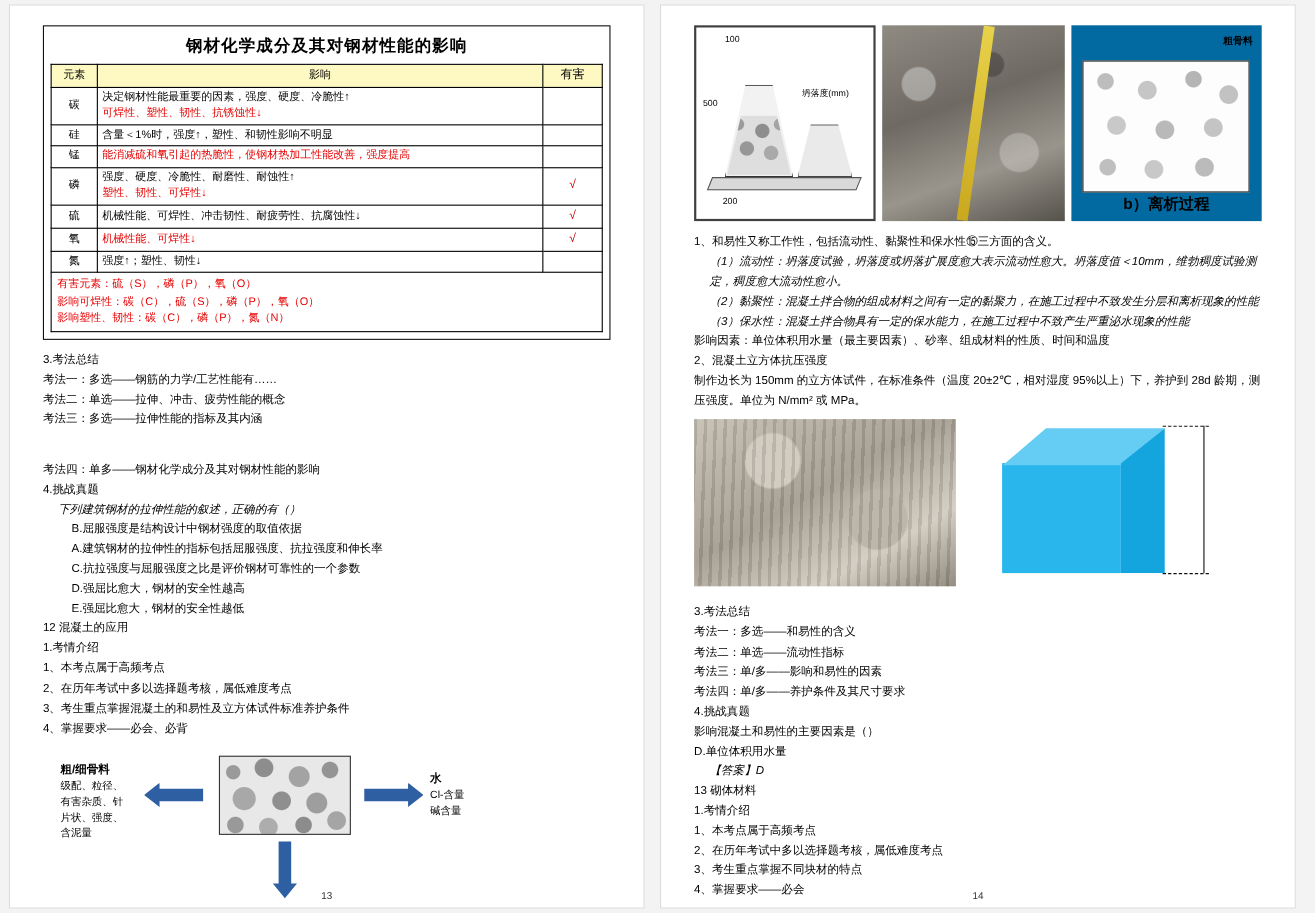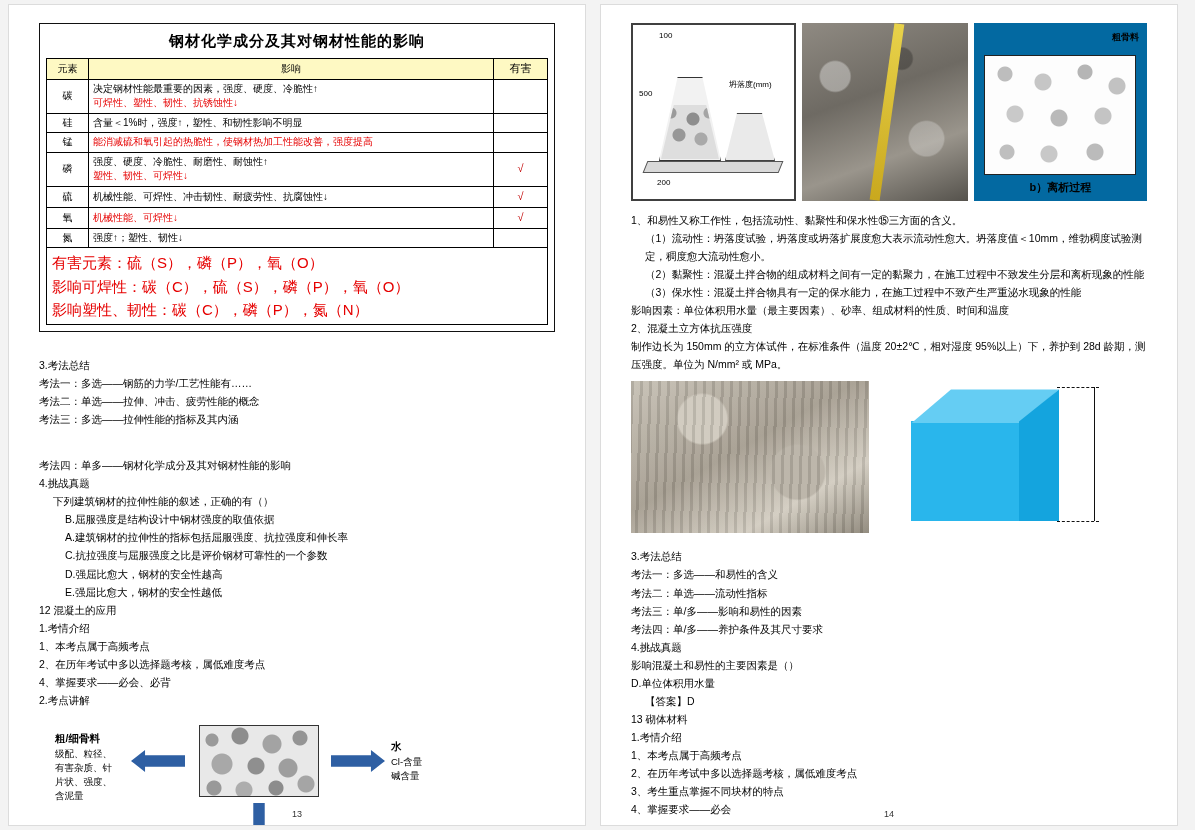--- a/index.html
+++ b/index.html
@@ -33,21 +33,21 @@
     bottom: 6px; left: 0; right: 0;
     text-align: center;
     font-size: 9px;
     color: #333;
   }
 
   
   .steel-table-wrap {
     border: 1px solid #111;
     padding: 4px 6px 6px 6px;
-    margin-bottom: 24px;
+    margin-bottom: 9px;
   }
   .steel-title {
     font-size: 15px;
     font-weight: bold;
     text-align: center;
     padding: 4px 0 7px 0;
     letter-spacing: 1px;
     color: #000;
   }
   table.steel {
@@ -66,34 +66,34 @@
     text-align: center;
     font-weight: normal;
     background: #fef9c3;
   }
   .col-el { width: 42px; text-align: center; }
   .col-harm { width: 54px; text-align: center; color: #c00000; font-size: 11px; }
   .red { color: #e60000; }
   .note-box {
     border: 1px solid #000;
     border-top: none;
-    font-size: 15px;
+    font-size: 10px;
     color: #e60000;
     line-height: 1.55;
     padding: 3px 5px;
   }
 
   
   .txt {
     font-size: 10.5px;
     color: #000;
     line-height: 1.72;
   }
   .txt p { margin: 0; }
-  .indent1 { padding-left: 14px; }
+  .indent1 { padding-left: 14px; font-style: italic; }
   .indent2 { padding-left: 26px; }
   .gap-l { height: 28px; }
 
   
   .diagram {
     position: relative;
     width: 100%;
     height: 168px;
     margin-top: 8px;
   }
@@ -222,21 +222,21 @@
       radial-gradient(circle at 30px 58px, #c9c9c9 0 8px, transparent 9px),
       radial-gradient(circle at 74px 62px, #b9b9b9 0 8px, transparent 9px),
       radial-gradient(circle at 118px 60px, #c4c4c4 0 8px, transparent 9px),
       radial-gradient(circle at 22px 96px, #bfbfbf 0 7px, transparent 8px),
       radial-gradient(circle at 64px 98px, #c8c8c8 0 8px, transparent 9px),
       radial-gradient(circle at 110px 96px, #bbb 0 8px, transparent 9px),
       #fdfdfd;
   }
   .sieve-caption {
     position: absolute; left: 0; right: 0; bottom: 6px;
-    text-align: center; font-size: 11px; font-weight: bold; color: #000;
+    text-align: center; font-size: 14px; font-weight: bold; color: #000;
   }
   .sieve-toplabel {
     position: absolute; right: 8px; top: 8px;
     font-size: 9px; font-weight: bold; color: #000;
   }
 
   
   .mid-row {
     display: flex; gap: 20px; align-items: flex-start;
     margin: 8px 0 10px 0;
@@ -368,22 +368,22 @@
         <p class="indent2">C.抗拉强度与屈服强度之比是评价钢材可靠性的一个参数</p>
         <p class="indent2">D.强屈比愈大，钢材的安全性越高</p>
         <p class="indent2">E.强屈比愈大，钢材的安全性越低</p>
       </div>
 
       <div class="txt">
         <p>12 混凝土的应用</p>
         <p>1.考情介绍</p>
         <p>1、本考点属于高频考点</p>
         <p>2、在历年考试中多以选择题考核，属低难度考点</p>
+        <p>3、考生重点掌握混凝土的和易性及立方体试件标准养护条件</p>
         <p>4、掌握要求——必会、必背</p>
-        <p>2.考点讲解</p>
       </div>
 
       <div class="diagram">
         <div class="agg-box"></div>
         <div class="arrow-h arrow-left"></div>
         <div class="arrow-h arrow-right"></div>
         <div class="arrow-down"></div>
 
         <div class="lbl lbl-left">
           <b>粗/细骨料</b>

